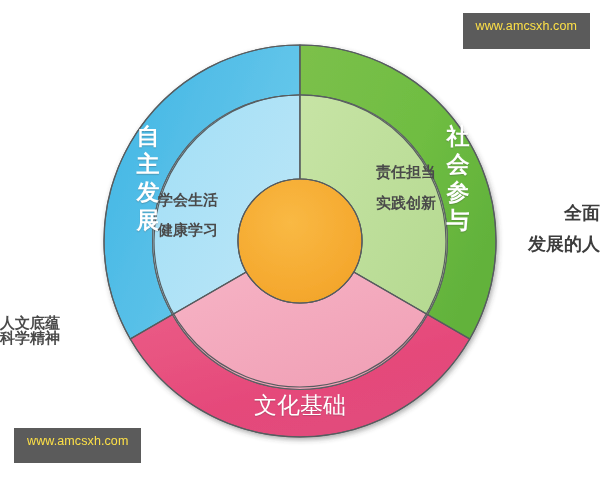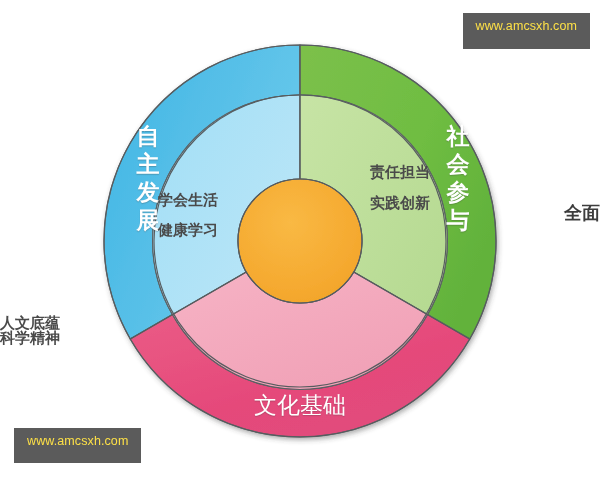--- a/index.html
+++ b/index.html
@@ -95,21 +95,21 @@
     top: 164px;
     text-align: right;
     margin-top: 28px;
   }
   .inner-left .row + .row { margin-top: 16px; margin-left: -10px; font-family: Liberation Serif, serif; }
   .inner-right {
     left: 358px;
     top: 164px;
     text-align: right;
   }
-  .inner-right .row + .row { margin-top: 16px; margin-left: 12px; }
+  .inner-right .row + .row { margin-top: 16px; margin-left: 18px; }
   .inner-bottom {
     left: 0; right: 0;
     top: 315px;
     text-align: left;
   }
   .inner-bottom .row + .row { }
   
   .core-text {
     position: absolute;
     left: 0;
@@ -246,18 +246,19 @@
     <span class="row">实践创新</span>
   </div>
 
   <div class="inner-text inner-bottom">
     <span class="row">人文底蕴</span>
     <span class="row">科学精神</span>
   </div>
 
   <div class="core-text">
     <span class="row">全面</span>
+    <span class="row">发展的人</span>
   </div>
 
   <div class="watermark watermark-tr">www.amcsxh.com</div>
   <div class="watermark watermark-bl">www.amcsxh.com</div>
 
 </div>
 
 </body></html>

